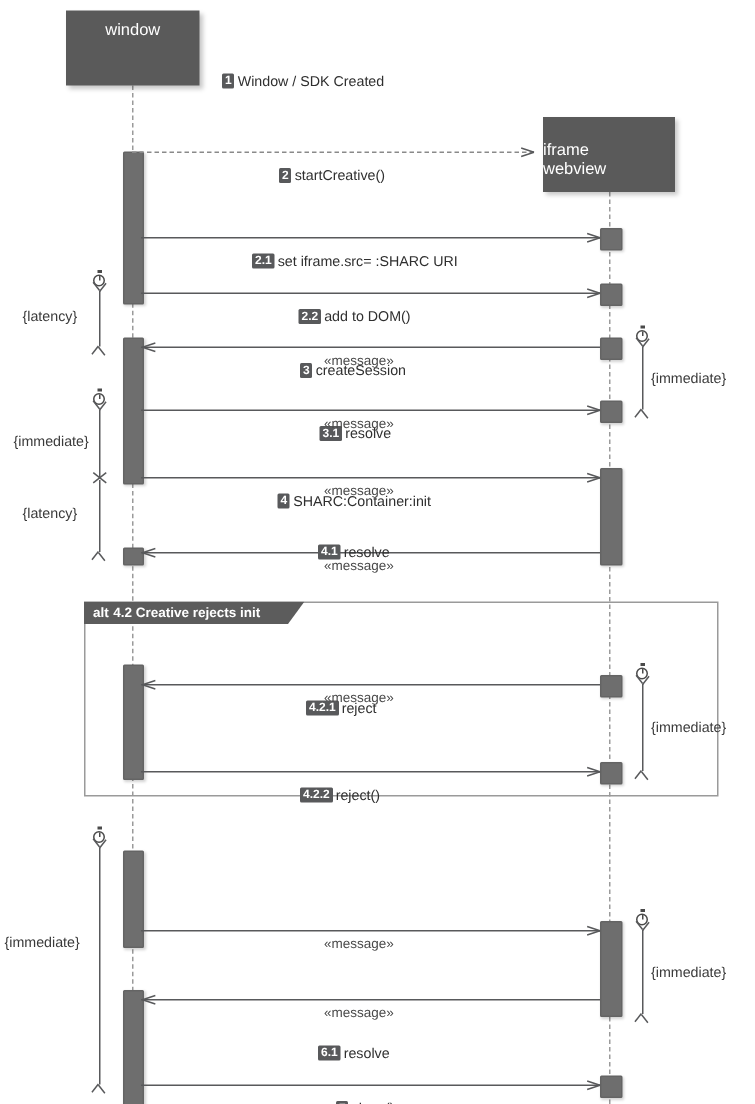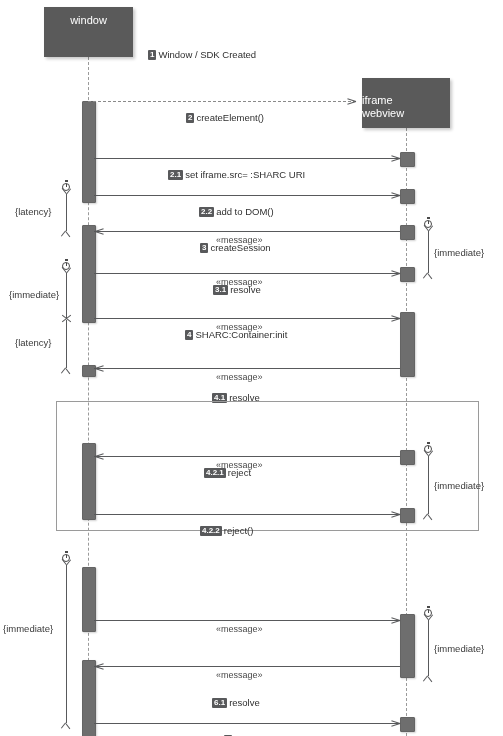--- a/index.html
+++ b/index.html
@@ -206,21 +206,21 @@
   <div class="activation" style="left:400px; top:508px; width:13px; height:13px;"></div>
   <div class="activation" style="left:400px; top:614px; width:13px; height:62px;"></div>
   <div class="activation" style="left:400px; top:717px; width:13px; height:13px;"></div>
 
   <div class="msg-line dashed" style="left:88px; top:101px; width:268px;"></div>
   <div class="arrowhead right" style="left:347px; top:97px;">
       <span class="a1"></span>
       <span class="a2"></span>
     </div>
   <div class="msg-label" style="left:186px; top:88px;">
-    <span class="badge">2</span><span>createElement()</span>
+    <span class="badge">2</span><span>startCreative()</span>
   </div>
 
   <div class="msg-line" style="left:94px; top:158px; width:306px;"></div>
   <div class="arrowhead right" style="left:391px; top:154px;">
       <span class="a1"></span>
       <span class="a2"></span>
     </div>
   <div class="msg-label" style="left:168px; top:145px;">
     <span class="badge">2.1</span><span>set iframe.src= :SHARC URI</span>
   </div>
@@ -262,26 +262,29 @@
   <div class="msg-label" style="left:185px; top:305px;">
     <span class="badge">4</span><span>SHARC:Container:init</span>
   </div>
   <div class="stereo" style="left:216px; top:322px;">«message»</div>
 
   <div class="msg-line" style="left:94px; top:368px; width:306px;"></div>
   <div class="arrowhead left" style="left:95px; top:364px;">
       <span class="a1"></span>
       <span class="a2"></span>
     </div>
-  <div class="msg-label" style="left:212px; top:368px;">
+  <div class="msg-label" style="left:212px; top:339px;">
     <span class="badge">4.1</span><span>resolve</span>
   </div>
   <div class="stereo" style="left:216px; top:372px;">«message»</div>
 
   <div class="fragment" style="left:56px; top:401px; width:421px; height:128px;"></div>
+  <div class="fragment-tab" style="left:56px; top:401px; width:147px;">
+    <span class="frag-alt">alt</span><span>4.2 Creative rejects init</span>
+  </div>
 
   <div class="msg-line" style="left:94px; top:456px; width:306px;"></div>
   <div class="arrowhead left" style="left:95px; top:452px;">
       <span class="a1"></span>
       <span class="a2"></span>
     </div>
   <div class="msg-label" style="left:204px; top:443px;">
     <span class="badge">4.2.1</span><span>reject</span>
   </div>
   <div class="stereo" style="left:216px; top:460px;">«message»</div>

